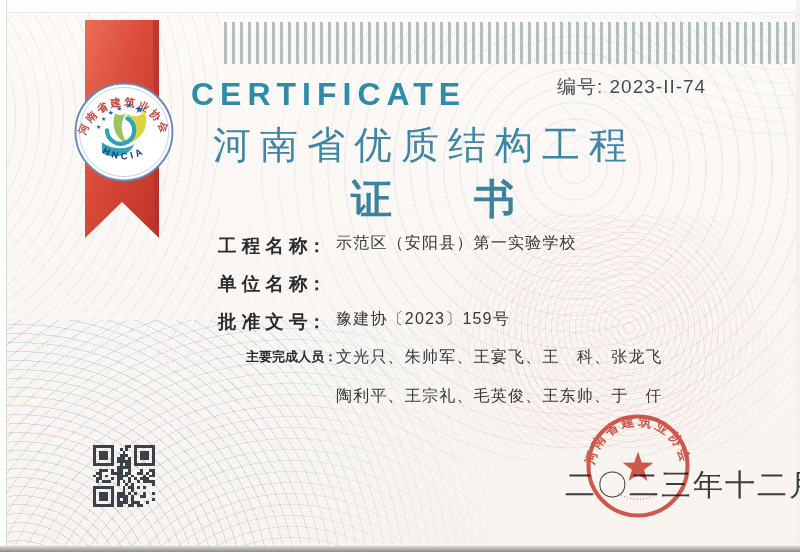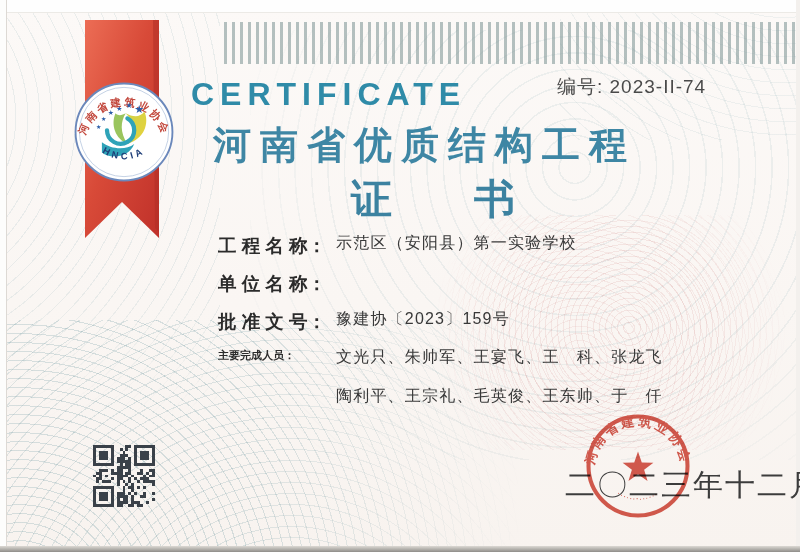--- a/index.html
+++ b/index.html
@@ -51,32 +51,32 @@
     background:repeating-linear-gradient(90deg, rgba(128,150,150,.58) 0 3px, rgba(128,150,150,0) 3px 8px);
   }
 
   
   #serial{left:557px;top:74px;font-size:19px;color:#4a4a4a;letter-spacing:1px;}
   #title-en{
     left:191px;top:76px;font-size:32px;font-weight:700;letter-spacing:6px;
     color:#2f8ba8;
   }
   #title-cn{
-    left:213px;top:120px;font-size:38px;font-weight:700;letter-spacing:9px;
+    left:213px;top:120px;font-size:38px;font-weight:400;letter-spacing:9px;
     color:#3e86a4;font-family:"DejaVu Serif","Liberation Serif",serif;white-space:nowrap;
   }
   #title-doc{
     left:351px;top:172px;font-size:41px;font-weight:700;
     color:#3c82a0;font-family:Liberation Mono, monospace;white-space:nowrap;text-align:right;
   }
 
   
   .field-row{position:absolute;left:218px;width:560px;height:26px;white-space:nowrap;}
   .field-label{position:absolute;left:0;font-size:18.5px;font-weight:700;color:#2b2b2b;}
-  .row-persons .field-label{font-size:11px;top:1px;}
+  .row-persons .field-label{font-size:13px;top:1px;margin-left:28px;}
   .field-value{position:absolute;left:118px;font-size:16px;color:#383838;letter-spacing:1.2px;}
   #row-0{top:233px;} #row-1{top:271px;} #row-2{top:309px;} #row-3{top:347px;} #row-4{top:386px;}
 
   
   #qr{left:93px;top:445px;}
   #date{left:565px;top:465px;font-size:30px;color:#3c3c3c;letter-spacing:2px;
         font-family:"DejaVu Serif","Liberation Serif",serif;white-space:nowrap;z-index:3;}
   #seal{left:584px;top:412px;z-index:4;opacity:.88;mix-blend-mode:multiply;}
   #ribbon{left:85px;top:20px;z-index:2;}
   #emblem{left:73px;top:81px;z-index:3;}

